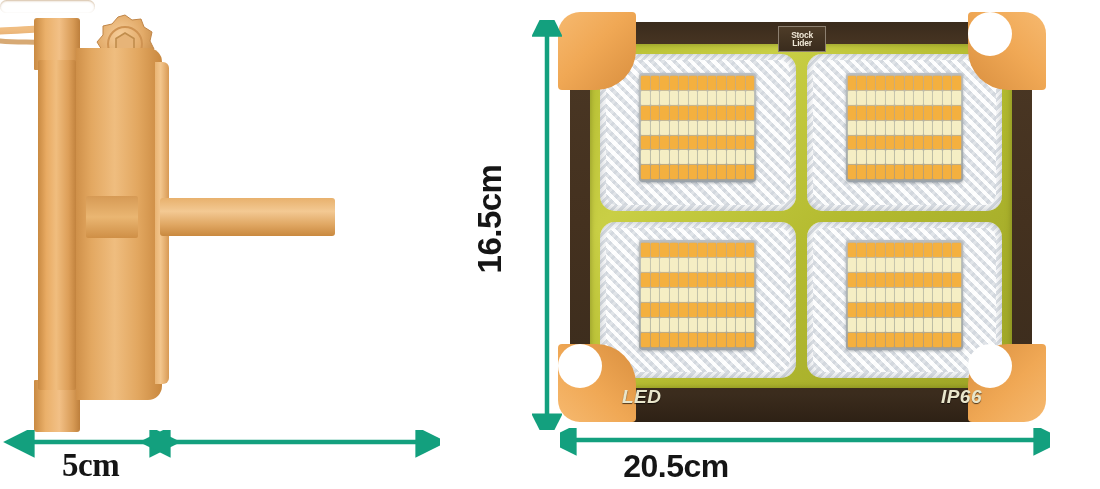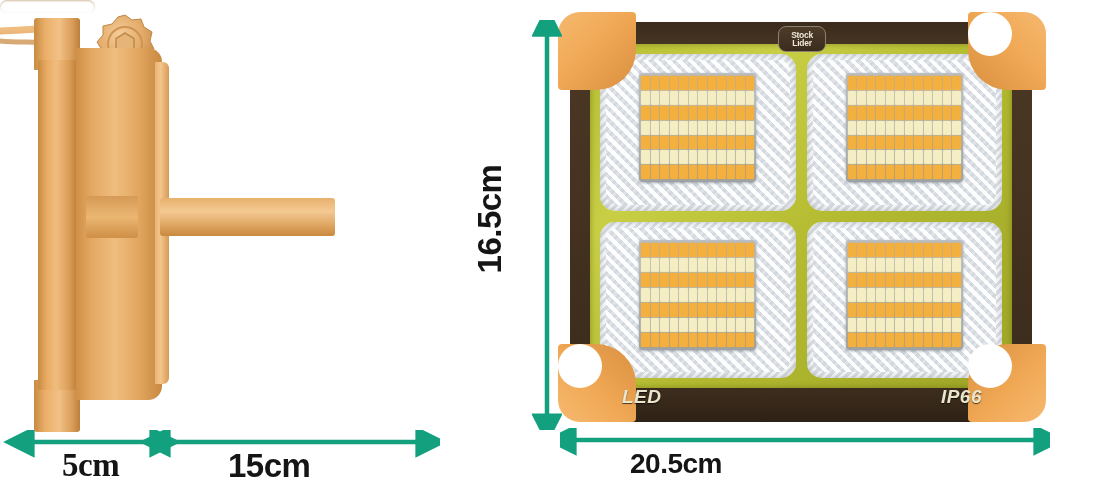--- a/index.html
+++ b/index.html
@@ -110,21 +110,21 @@
     background:#ffffff; border-radius:50%;
   }
   #c-tl::after{ right:-12px; bottom:-12px; background:transparent; }
 
   
   #logo {
     position:absolute; left:50%; top:18px; transform:translateX(-50%);
     width:48px; height:26px;
     background:linear-gradient(to bottom,#4e3c28,#3a2c1d);
     border:1.5px solid #8d8071;
-    border-radius:8px;
+    border-radius:0;
     display:flex; flex-direction:column; justify-content:center; align-items:center;
     line-height:1;
     z-index:6;
   }
   #logo span{
     font-size:8.5px; font-weight:bold; color:#efe7d6;
     letter-spacing:-.3px;
   }
 
   
@@ -230,21 +230,20 @@
       <marker id="mR" viewBox="0 0 12 12" refX="1" refY="6" markerWidth="7" markerHeight="7" orient="auto">
         <path d="M0,0 L0,12 L12,6 Z" fill="#13a07e"></path>
       </marker>
     </defs>
     <line x1="32" y1="12" x2="152" y2="12" stroke="#13a07e" stroke-width="4.5" marker-start="url(#mL)" marker-end="url(#mR)"></line>
     <line x1="168" y1="12" x2="418" y2="12" stroke="#13a07e" stroke-width="4.5" marker-start="url(#mL)" marker-end="url(#mR)"></line>
   </svg>
 
   <div class="dimlabel" style="left:62px; top:447px; font-size:33px;font-family:Liberation Serif, serif;">5cm</div>
 
-  <div class="dimlabel" style="left:228px; top:447px; font-size:33px;">15cm</div>
 
   <div id="frontview">
 
     <div id="body"></div>
     <div id="bezel"></div>
 
     <div id="leds">
       <div class="quad">
           <div class="pcb">
             <div class="chip a"></div>
@@ -626,15 +625,15 @@
     </defs>
     <line x1="15" y1="14" x2="15" y2="396" stroke="#13a07e" stroke-width="4.5" marker-start="url(#mU)" marker-end="url(#mD)"></line>
   </svg>
 
   <div class="dimlabel vlabel" style="left:455px; top:200px; width:160px; text-align:center; font-size:33px; margin-left:-45px;">16.5cm</div>
 
   <svg class="dimline" style="left:560px; top:428px; width:490px; height:30px;" viewBox="0 0 490 30">
     <line x1="14" y1="12" x2="476" y2="12" stroke="#13a07e" stroke-width="4.5" marker-start="url(#mL)" marker-end="url(#mR)"></line>
   </svg>
 
-  <div class="dimlabel" style="left:0; top:448px; width:1100px; text-align:center; font-size:28px; padding-left:252px;">20.5cm</div>
+  <div class="dimlabel" style="left:0; top:448px; width:1100px; text-align:center; font-size:32px; padding-left:252px;">20.5cm</div>
 
 </div>
 
 </body></html>

